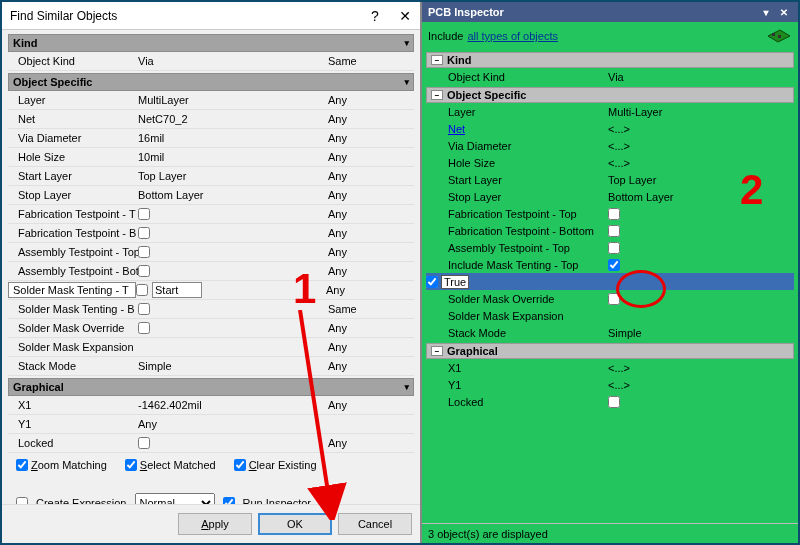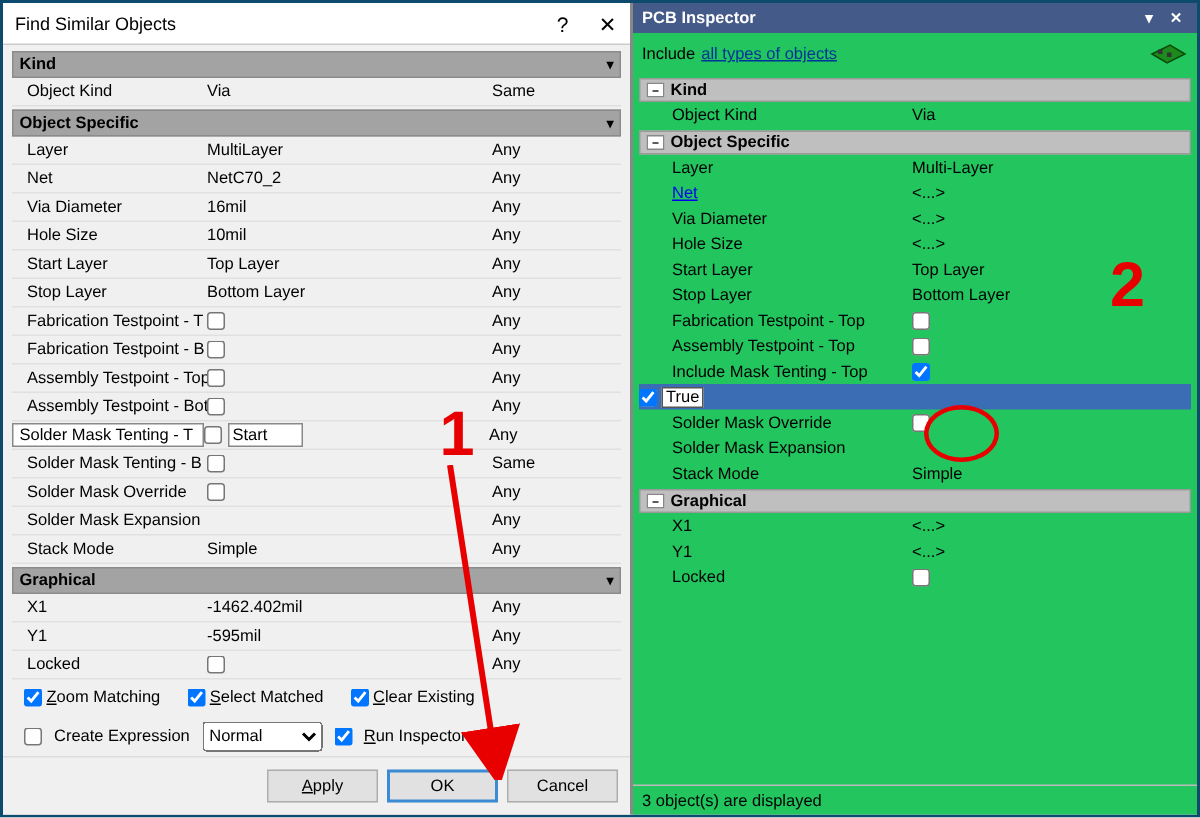--- a/index.html
+++ b/index.html
@@ -16,21 +16,21 @@
   .sec-hdr { background: #a3a3a3; color: #000; font-weight: bold; padding: 2px 4px; display: flex; align-items: center; border: 1px solid #8b8b8b; margin-top: 2px; }
   .sec-hdr .caret { margin-left: auto; font-size: 9px; }
   .row { display: flex; align-items: center; height: 19px; border-bottom: 1px solid #e0e0e0; }
   .c1 { width: 130px; padding-left: 10px; white-space: nowrap; overflow: hidden; }
   .c2 { width: 190px; display: flex; align-items: center; gap: 4px; }
   .c3 { width: 60px; }
   .row input[type=checkbox] { width: 12px; height: 12px; margin: 0; }
   .row .sel-edit { border: 1px solid #888; background: #fff; padding: 0 2px; height: 16px; display: flex; align-items: center; }
   .c1.sel-edit { padding-left: 4px; width: 128px; }
 
-  .opts { padding: 6px 8px 0 8px; display: flex; flex-wrap: wrap; gap: 10px 18px; align-items: flex-start; }
+  .opts { padding: 6px 8px 0 8px; display: flex; flex-wrap: wrap; gap: 22px 18px; align-items: flex-start; }
   .opt { display: flex; align-items: center; gap: 3px; }
   .opt input[type=checkbox] { width: 12px; height: 12px; margin: 0; }
   .opt label u { text-decoration: underline; }
   .opt select { height: 20px; font-size: 11px; }
 
   .dlg-buttons { display: flex; justify-content: flex-end; gap: 6px; padding: 8px; border-top: 1px solid #ddd; background: #f0f0f0; }
   .btn { width: 74px; height: 22px; background: #e1e1e1; border: 1px solid #adadad; display: flex; align-items: center; justify-content: center; cursor: default; }
   .btn.default { border: 2px solid #3b8bd4; }
 
   
@@ -184,21 +184,20 @@
             <span>Graphical</span>
             <span class="caret">▾</span>
           </div>
         <div class="row">
             <div class="c1">X1</div>
             <div class="c2">-1462.402mil</div>
             <div class="c3">Any</div>
           </div>
         <div class="row">
             <div class="c1">Y1</div>
-            <div class="c2">-595mil</div>
             <div class="c3">Any</div>
           </div>
         <div class="row">
             <div class="c1">Locked</div>
             <div class="c2">
               <input type="checkbox" style="">
             </div>
             <div class="c3">Any</div>
           </div>
       </div>
@@ -286,20 +285,26 @@
       <div class="irow">
           <div class="ic1">Start Layer</div>
           <div class="ic2">Top Layer</div>
         </div>
       <div class="irow">
           <div class="ic1">Stop Layer</div>
           <div class="ic2">Bottom Layer</div>
         </div>
       <div class="irow">
           <div class="ic1">Fabrication Testpoint - Top</div>
+          <div class="ic2">
+            <input type="checkbox" style="">
+          </div>
+        </div>
+      <div class="irow">
+          <div class="ic1">Fabrication Testpoint - Bottom</div>
           <div class="ic2">
             <input type="checkbox" style="">
           </div>
         </div>
       <div class="irow">
           <div class="ic1">Assembly Testpoint - Top</div>
           <div class="ic2">
             <input type="checkbox" style="">
           </div>
         </div>

